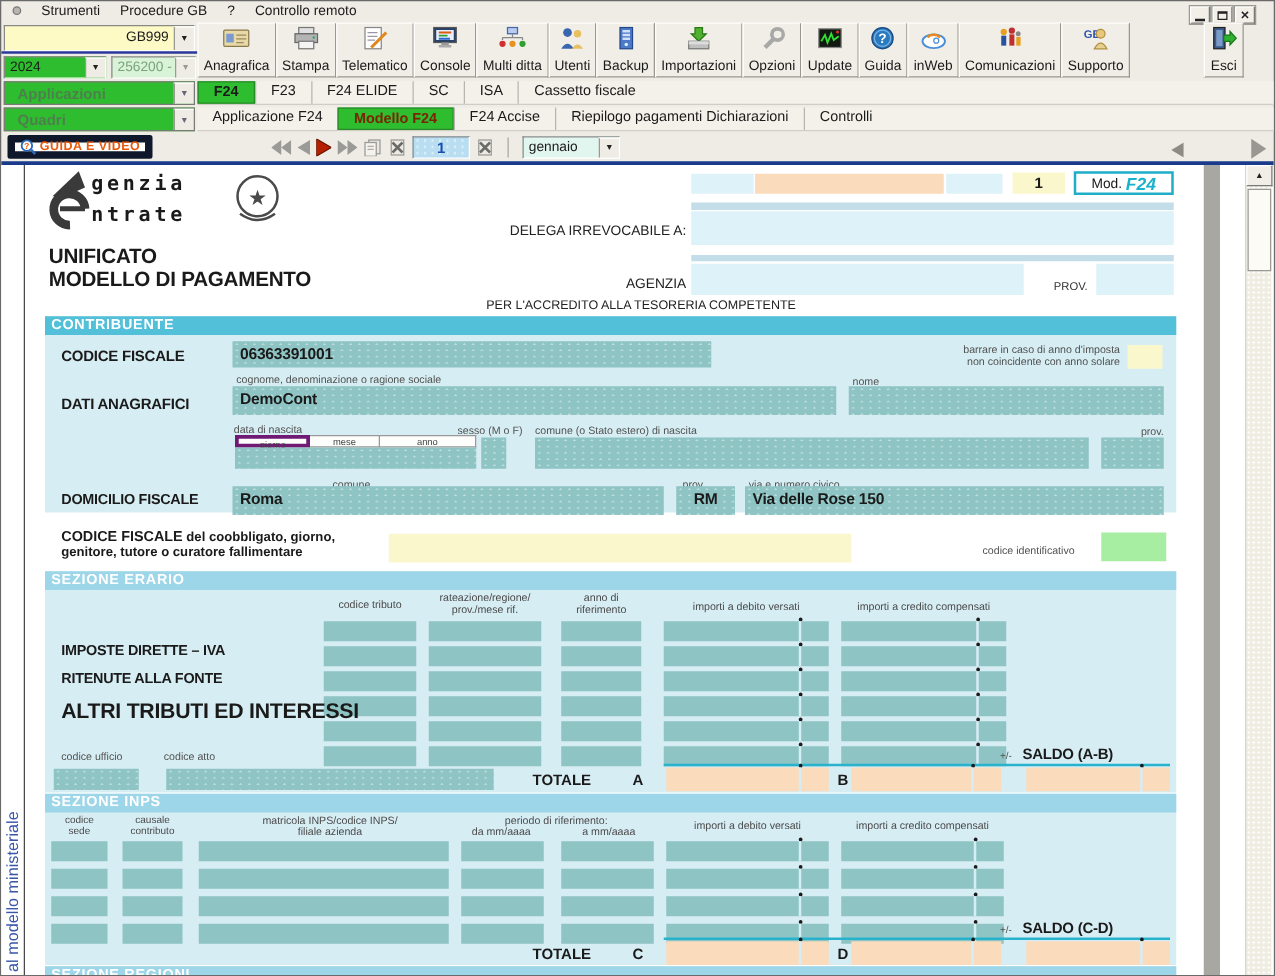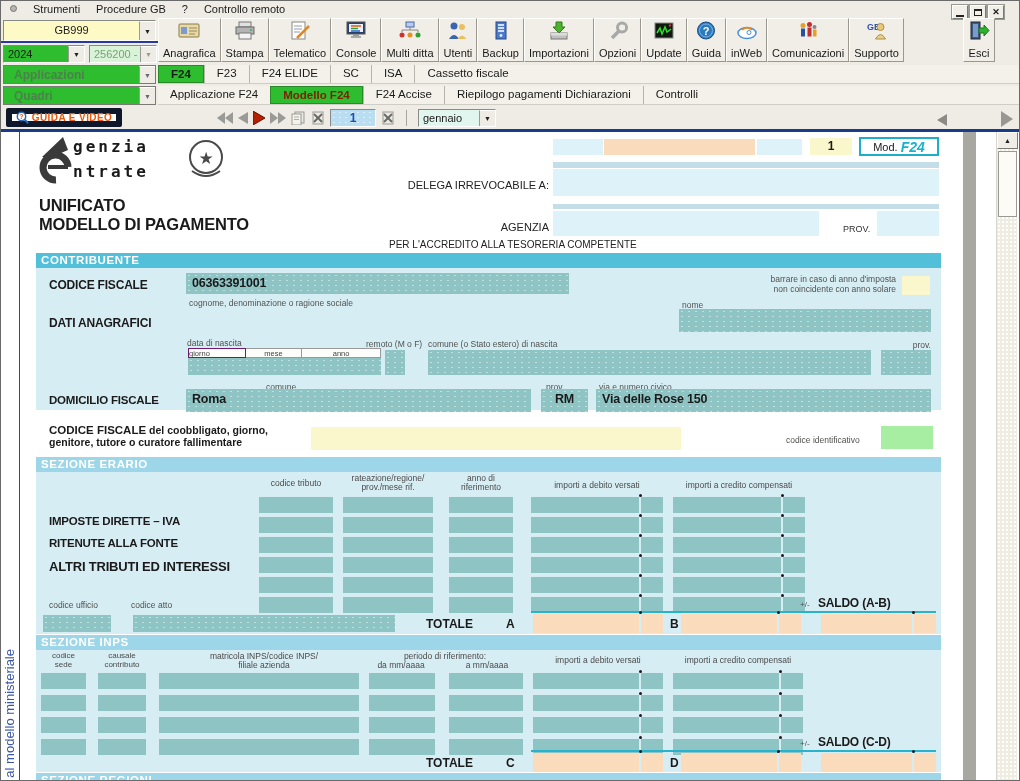--- a/index.html
+++ b/index.html
@@ -14,21 +14,21 @@
   .wb { width:16px; height:14px; background:#f2efe9; border:1px solid; border-color:#fff #7a7a74 #7a7a74 #fff; outline:1px solid #9a9a94;
         display:flex; align-items:center; justify-content:center; font-size:9px; font-weight:bold; color:#222;}
   .wb-min i { display:block; width:8px; height:2px; background:#222; margin-top:7px;}
   .wb-restore i { display:block; width:8px; height:7px; border:1px solid #222; border-top-width:2px;}
   
   .combo { position:absolute; border:1px solid; border-color:#8a8a84 #fdfdfb #fdfdfb #8a8a84; display:flex; align-items:stretch; font-size:11px; }
   .combo .val { flex:1; padding:2px 4px; white-space:nowrap; overflow:hidden;}
   .ddb { width:16px; background:#efece6; border-left:1px solid #9a9a94; border-top:1px solid #fff;
          display:flex; align-items:center; justify-content:center; font-size:7px; color:#222; }
   .c-company { left:2px; top:19px; width:153px; height:21px; background:#fdfac5; }
-  .c-company .val{ text-align:center; padding-top:3px;}
+  .c-company .val{ text-align:right; padding-top:3px;}
   .blue-underline { position:absolute; left:0; top:40px; width:157px; height:2px; background:#2a3a9c; }
   .c-year { left:2px; top:44px; width:82px; height:18px; background:#2ebd2e; }
   .c-code { left:88px; top:44px; width:68px; height:18px; background:#d9f3d9; color:#7aa37a; }
   .toolbar { position:absolute; left:157px; top:17px; right:24px; height:45px; display:flex; align-items:flex-start; }
   .tbtn { display:flex; flex-direction:column; align-items:center; justify-content:space-between; height:44px; padding:2px 4px 2px;
           border:1px solid; border-color:#fdfdfb #9a978f #9a978f #fdfdfb; background:#f1eee7; font-size:11px; white-space:nowrap; }
   .tbtn svg { display:block; }
   .esci { margin-left:auto; }
   
   .gbar { position:absolute; left:2px; width:153px; height:19px; background:#2ebd2e; border:1px solid #7a7a74;
@@ -395,29 +395,30 @@
         <div class="band band-cyan">CONTRIBUENTE</div>
         <span class="flabel" style="left:13px;top:25px">CODICE FISCALE</span>
         <span class="tfield dots fval" style="left:150px;top:20px;width:383px;height:21px">06363391001</span>
         <span class="hint" style="left:560px;top:22px;width:300px;text-align:right;line-height:9.5px">
           <span>barrare in caso di anno d'imposta</span><br><span>non coincidente con anno solare</span>
         </span>
         <span class="dots" style="position:absolute;left:866px;top:23px;width:28px;height:19px;background:#fbf7cd"></span>
         <span class="hint" style="left:153px;top:45px">cognome, denominazione o ragione sociale</span>
         <span class="hint" style="left:646px;top:47px">nome</span>
         <span class="flabel" style="left:13px;top:63px">DATI ANAGRAFICI</span>
+        <span class="tfield dots fval" style="left:150px;top:56px;width:483px;height:23px">DemoCont</span>
         <span class="tfield dots" style="left:643px;top:56px;width:252px;height:23px"></span>
         <span class="hint" style="left:151px;top:85px">data di nascita</span>
         <span style="position:absolute;left:152px;top:95px;width:193px;height:10px;display:flex">
-          <span style="flex:1;border:1px solid #701a75;background:#fdfdfb;font-size:7.5px;color:#444">giorno</span>
+          <span style="flex:1;border:3px solid #701a75;background:#fdfdfb;font-size:7.5px;text-align:center;color:#444">giorno</span>
           <span style="flex:1;border:1px solid #999;border-left:none;background:#fdfdfb;font-size:7.5px;text-align:center;color:#444">mese</span>
           <span style="flex:1.4;border:1px solid #999;border-left:none;background:#fdfdfb;font-size:7.5px;text-align:center;color:#444">anno</span>
         </span>
         <span class="tfield dots" style="left:152px;top:105px;width:193px;height:17px"></span>
-        <span class="hint" style="left:330px;top:86px">remoto (M o F)</span>
+        <span class="hint" style="left:330px;top:86px">sesso (M o F)</span>
         <span class="tfield dots" style="left:349px;top:97px;width:20px;height:25px"></span>
         <span class="hint" style="left:392px;top:86px">comune (o Stato estero) di nascita</span>
         <span class="tfield dots" style="left:392px;top:97px;width:443px;height:25px"></span>
         <span class="hint" style="left:845px;top:87px;width:50px;text-align:right">prov.</span>
         <span class="tfield dots" style="left:845px;top:97px;width:50px;height:25px"></span>
         <span class="hint" style="left:230px;top:129px">comune</span>
         <span class="flabel" style="left:13px;top:141px;font-size:11.5px">DOMICILIO FISCALE</span>
         <span class="tfield dots fval" style="left:150px;top:136px;width:345px;height:23px">Roma</span>
         <span class="hint" style="left:510px;top:129px">prov.</span>
         <span class="tfield dots fval" style="left:505px;top:136px;width:47px;height:23px;text-align:center;padding-left:0">RM</span>
@@ -479,21 +480,21 @@
             <div class="erow">
             <span class="gf ec1 dots"></span>
             <span class="gf ec2 dots"></span>
             <span class="gf ec3 dots"></span>
             <span class="gf ec4 dots amt"></span>
             <span class="gf ec5 dots amt"></span>
           </div>
           </div>
         <span class="flabel" style="left:13px;top:58px;font-size:11.5px">IMPOSTE DIRETTE – IVA</span>
         <span class="flabel" style="left:13px;top:80px;font-size:11.5px">RITENUTE ALLA FONTE</span>
-        <span class="flabel" style="left:13px;top:102px;font-size:13px">ALTRI TRIBUTI ED INTERESSI</span>
+        <span class="flabel" style="left:13px;top:102px;font-size:17px">ALTRI TRIBUTI ED INTERESSI</span>
         <span class="hint" style="left:13px;top:143px">codice ufficio</span>
         <span class="hint" style="left:95px;top:143px">codice atto</span>
         <span class="hint" style="left:764px;top:143px;font-size:8px">+/-</span>
         <span class="flabel" style="left:782px;top:139px">SALDO  (A-B)</span>
         <span class="cyanrule" style="left:495px;top:154px;width:405px"></span>
         <span class="tfield dots" style="left:7px;top:158px;width:68px;height:17px"></span>
         <span class="tfield dots" style="left:97px;top:158px;width:262px;height:17px"></span>
         <span class="totlbl" style="left:390px;top:160px">TOTALE</span>
         <span class="totlbl" style="left:470px;top:160px">A</span>
         <span class="orangefield dots amt" style="left:497px;top:157px;width:130px"></span>

